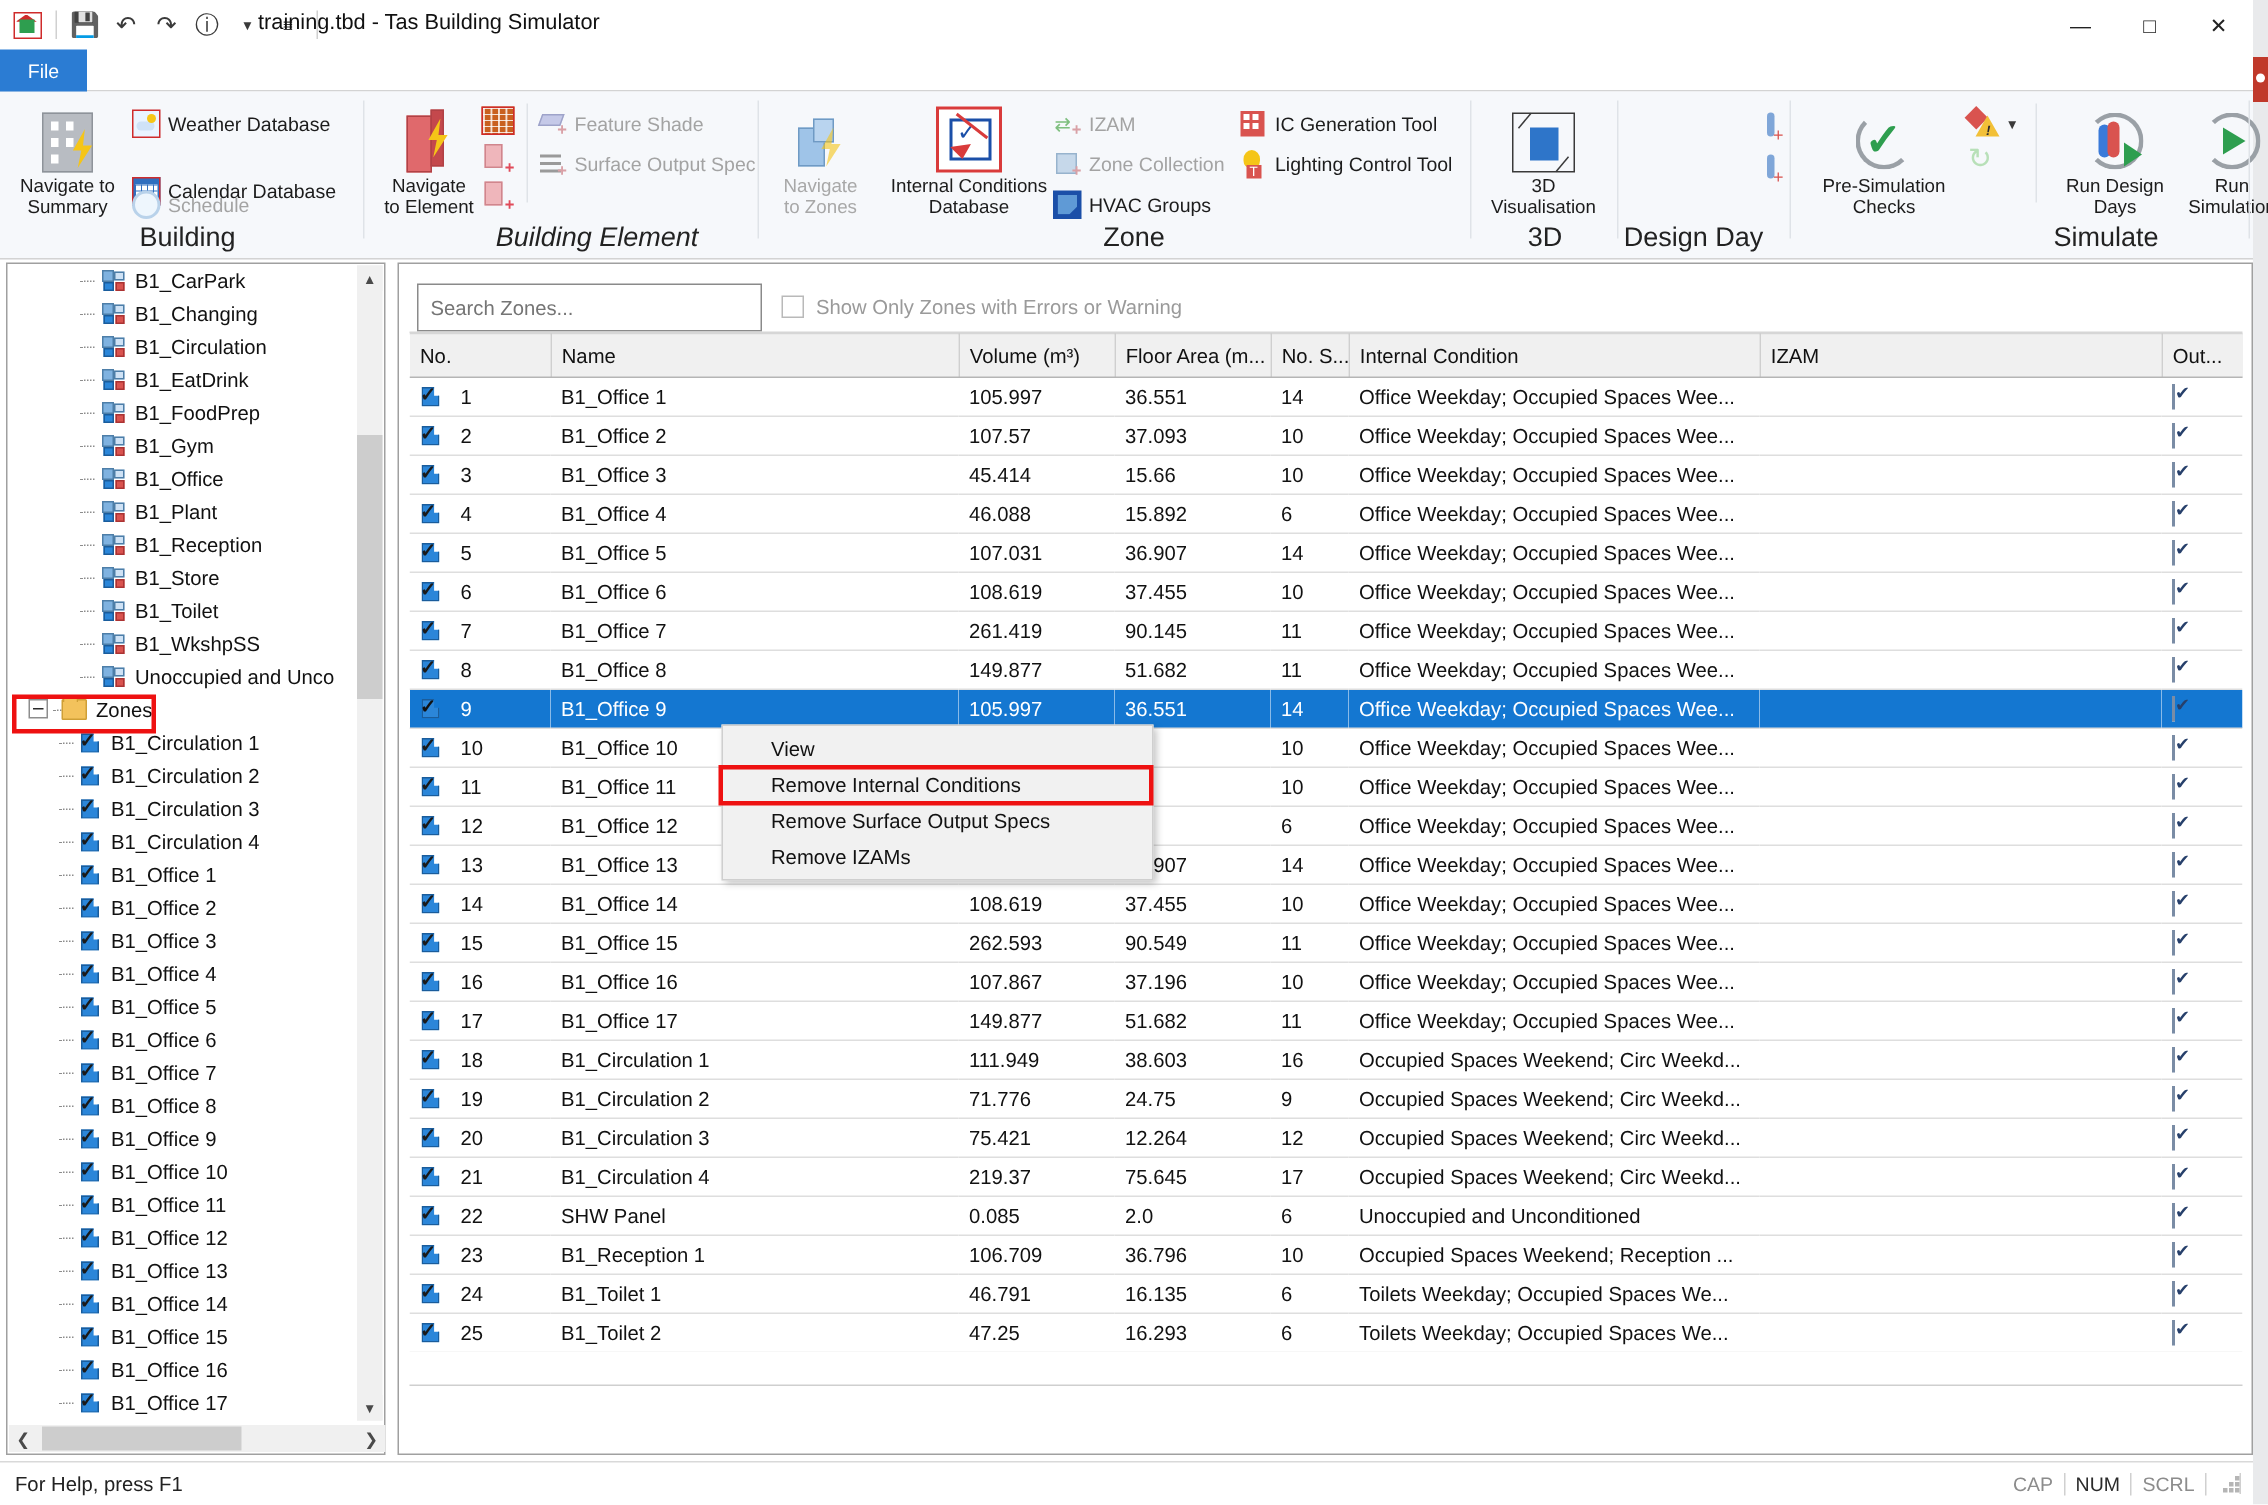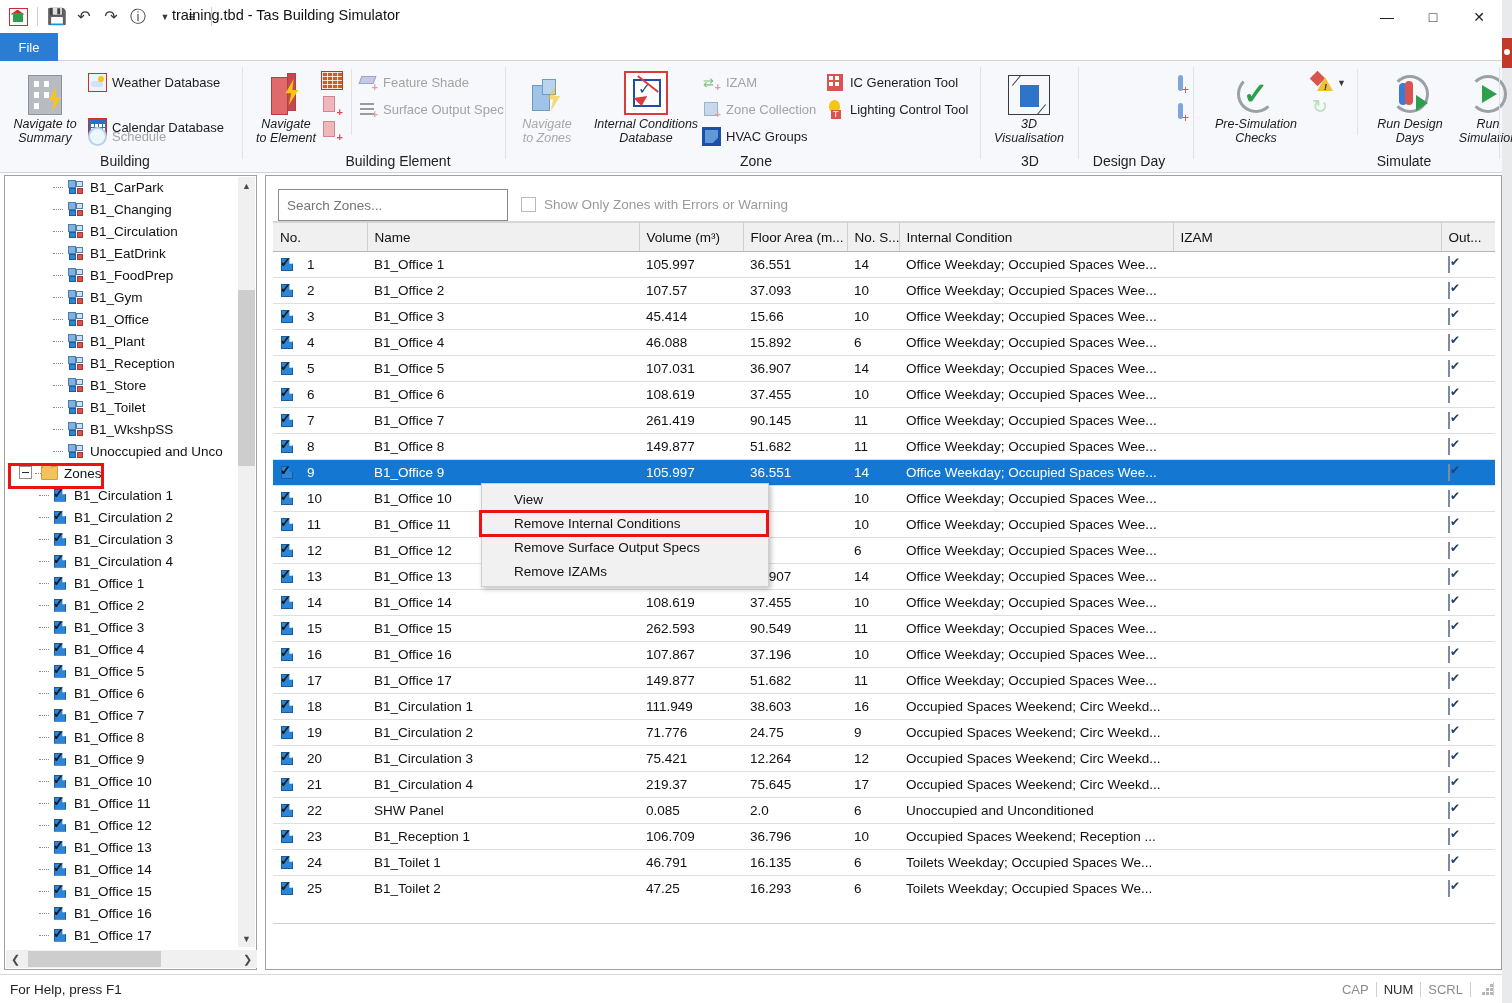--- a/index.html
+++ b/index.html
@@ -43,25 +43,25 @@
   .tab { height:28px; padding:0 15px; display:flex; align-items:center; font-size:13px; color:#222; cursor:default;
      border:1px solid transparent; border-bottom:none; position:relative; }
   .tab.active { background:#fbfcfe; border-color:#d3d3d3; z-index:4; }
   .tab.active::after { content:""; position:absolute; left:0; bottom:-1px; width:100%; height:2px; background:#fbfcfe; }
 
   
   #ribbon { position:absolute; left:0; top:61px; width:1502px; height:112px; background:#f6f8fb;
       border-bottom:1px solid #d3d3d3; }
   .rgroup { position:absolute; top:0; height:111px; }
   .rgroup .gsep { position:absolute; right:0; top:6px; width:1px; height:92px; background:#dfe3e8; }
-  .glabel { position:absolute; bottom:3px; width:100%; text-align:center; font-size:14px; color:#222; }
+  .glabel { position:absolute; bottom:3px; width:100%; text-align:center; font-size:18px; color:#222; }
 
   .big-btn { position:absolute; width:74px; text-align:center; top:4px; cursor:default; }
   .big-btn .bi { height:50px; display:flex; align-items:flex-end; justify-content:center; }
-  .big-btn .bt { font-size:12.5px; line-height:14px; color:#1c1c1c; margin-top:2px;font-style:italic; }
+  .big-btn .bt { font-size:12.5px; line-height:14px; color:#1c1c1c; margin-top:2px; }
   .big-btn.dim .bt { color:#a8a8a8; }
 
   .small-row { position:absolute; display:flex; align-items:center; gap:5px; cursor:default; font-size:13px; color:#1c1c1c; white-space:nowrap; }
   .small-row.dim { color:#a3a3a3; }
   .sico { width:19px; height:19px; flex:0 0 19px; position:relative; }
   .bldg { width:34px; height:40px; background:#b8bcc2; position:relative; border:1px solid #8e939a; }
   .bldg i { position:absolute; width:5px; height:6px; background:#fff; }
   .bolt { position:absolute; width:16px; height:26px; background:#f5c518;
      clip-path:polygon(60% 0,10% 55%,45% 55%,30% 100%,90% 42%,52% 42%); }
   .wall3d { width:30px; height:42px; position:relative; }
@@ -318,21 +318,21 @@
         </span>
       <span>Feature Shade</span>
     </div>
     <div class="small-row dim" style="left:116px; top:39px;">
       <span class="sico">
           <span class="mini-sos"></span>
           <span class="mini-plus" style="color:#d9a0a6">+</span>
         </span>
       <span>Surface Output Spec</span>
     </div>
-    <div class="glabel" style="left:40px; width:230px;">Building Element</div>
+    <div class="glabel" style="left:40px; width:230px;font-style:italic;">Building Element</div>
     <div class="gsep"></div>
   </div>
 
   <div class="rgroup" style="left:506px; width:475px;">
     <div class="big-btn dim" style="left:4px;">
       <div class="bi">
         <div class="nav-zone">
             <div class="p1"></div>
             <div class="p2"></div>
             <div class="bolt" style="left:16px;top:8px;opacity:.6"></div>

